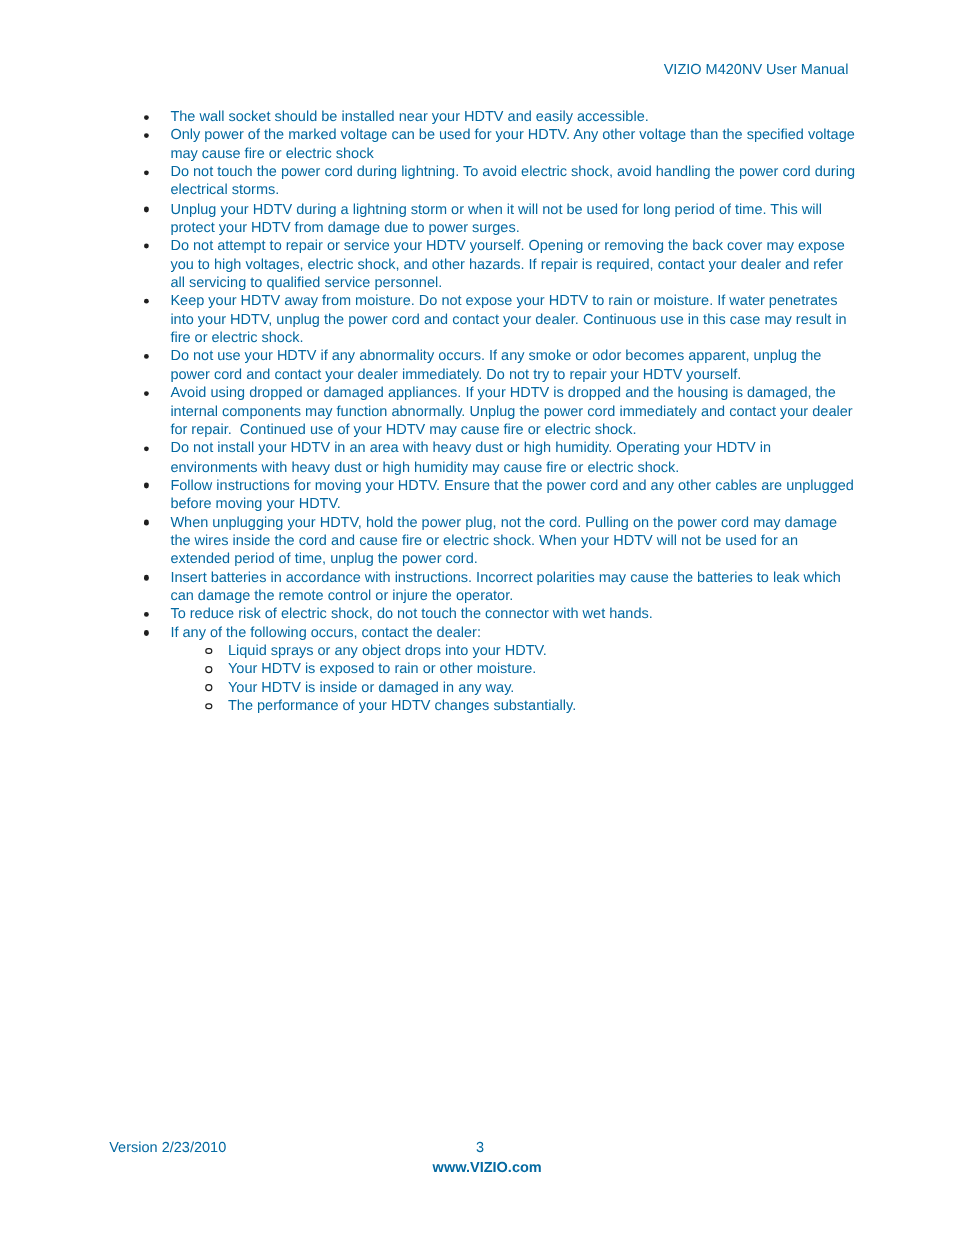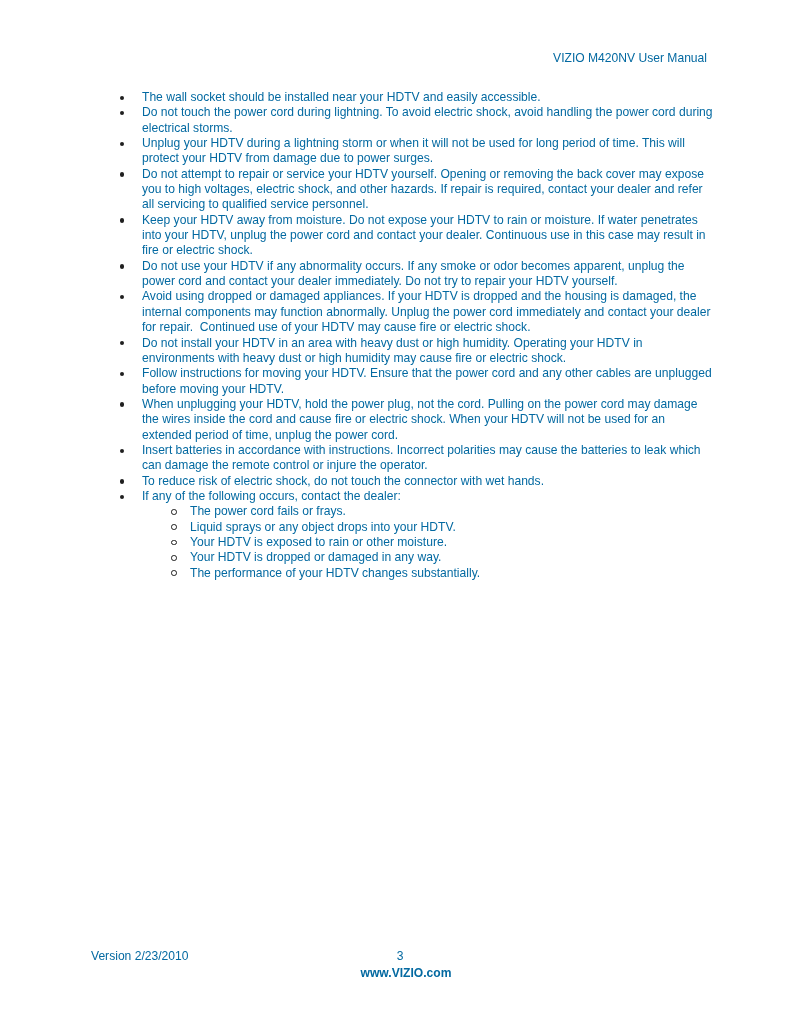--- a/index.html
+++ b/index.html
@@ -109,20 +109,24 @@
 
   <div class="header-title">VIZIO M420NV User Manual</div>
 
   <div class="safety-list">
       <div class="bullet-item">
         <span class="bullet-marker"></span>
         <span class="bullet-text">The wall socket should be installed near your HDTV and easily accessible.</span>
       </div>
       <div class="bullet-item">
         <span class="bullet-marker"></span>
+        <span class="bullet-text">Only power of the marked voltage can be used for your HDTV. Any other voltage than the specified voltage may cause fire or electric shock</span>
+      </div>
+      <div class="bullet-item">
+        <span class="bullet-marker"></span>
         <span class="bullet-text">Do not touch the power cord during lightning. To avoid electric shock, avoid handling the power cord during electrical storms.</span>
       </div>
       <div class="bullet-item">
         <span class="bullet-marker"></span>
         <span class="bullet-text">Unplug your HDTV during a lightning storm or when it will not be used for long period of time. This will protect your HDTV from damage due to power surges.</span>
       </div>
       <div class="bullet-item">
         <span class="bullet-marker"></span>
         <span class="bullet-text">Do not attempt to repair or service your HDTV yourself. Opening or removing the back cover may expose you to high voltages, electric shock, and other hazards. If repair is required, contact your dealer and refer all servicing to qualified service personnel.</span>
       </div>
@@ -157,33 +161,29 @@
       <div class="bullet-item">
         <span class="bullet-marker"></span>
         <span class="bullet-text">To reduce risk of electric shock, do not touch the connector with wet hands.</span>
       </div>
       <div class="bullet-item">
         <span class="bullet-marker"></span>
         <span class="bullet-text">If any of the following occurs, contact the dealer:</span>
       </div>
       <div class="sub-item">
         <span class="sub-marker"></span>
-        <span class="sub-text">The power cord fails or frays.</span>
-      </div>
-      <div class="sub-item">
-        <span class="sub-marker"></span>
         <span class="sub-text">Liquid sprays or any object drops into your HDTV.</span>
       </div>
       <div class="sub-item">
         <span class="sub-marker"></span>
         <span class="sub-text">Your HDTV is exposed to rain or other moisture.</span>
       </div>
       <div class="sub-item">
         <span class="sub-marker"></span>
-        <span class="sub-text">Your HDTV is dropped or damaged in any way.</span>
+        <span class="sub-text">Your HDTV is inside or damaged in any way.</span>
       </div>
       <div class="sub-item">
         <span class="sub-marker"></span>
         <span class="sub-text">The performance of your HDTV changes substantially.</span>
       </div>
     </div>
 
   <div class="footer-version">Version 2/23/2010</div>
 
   <div class="footer-page-number">3</div>

